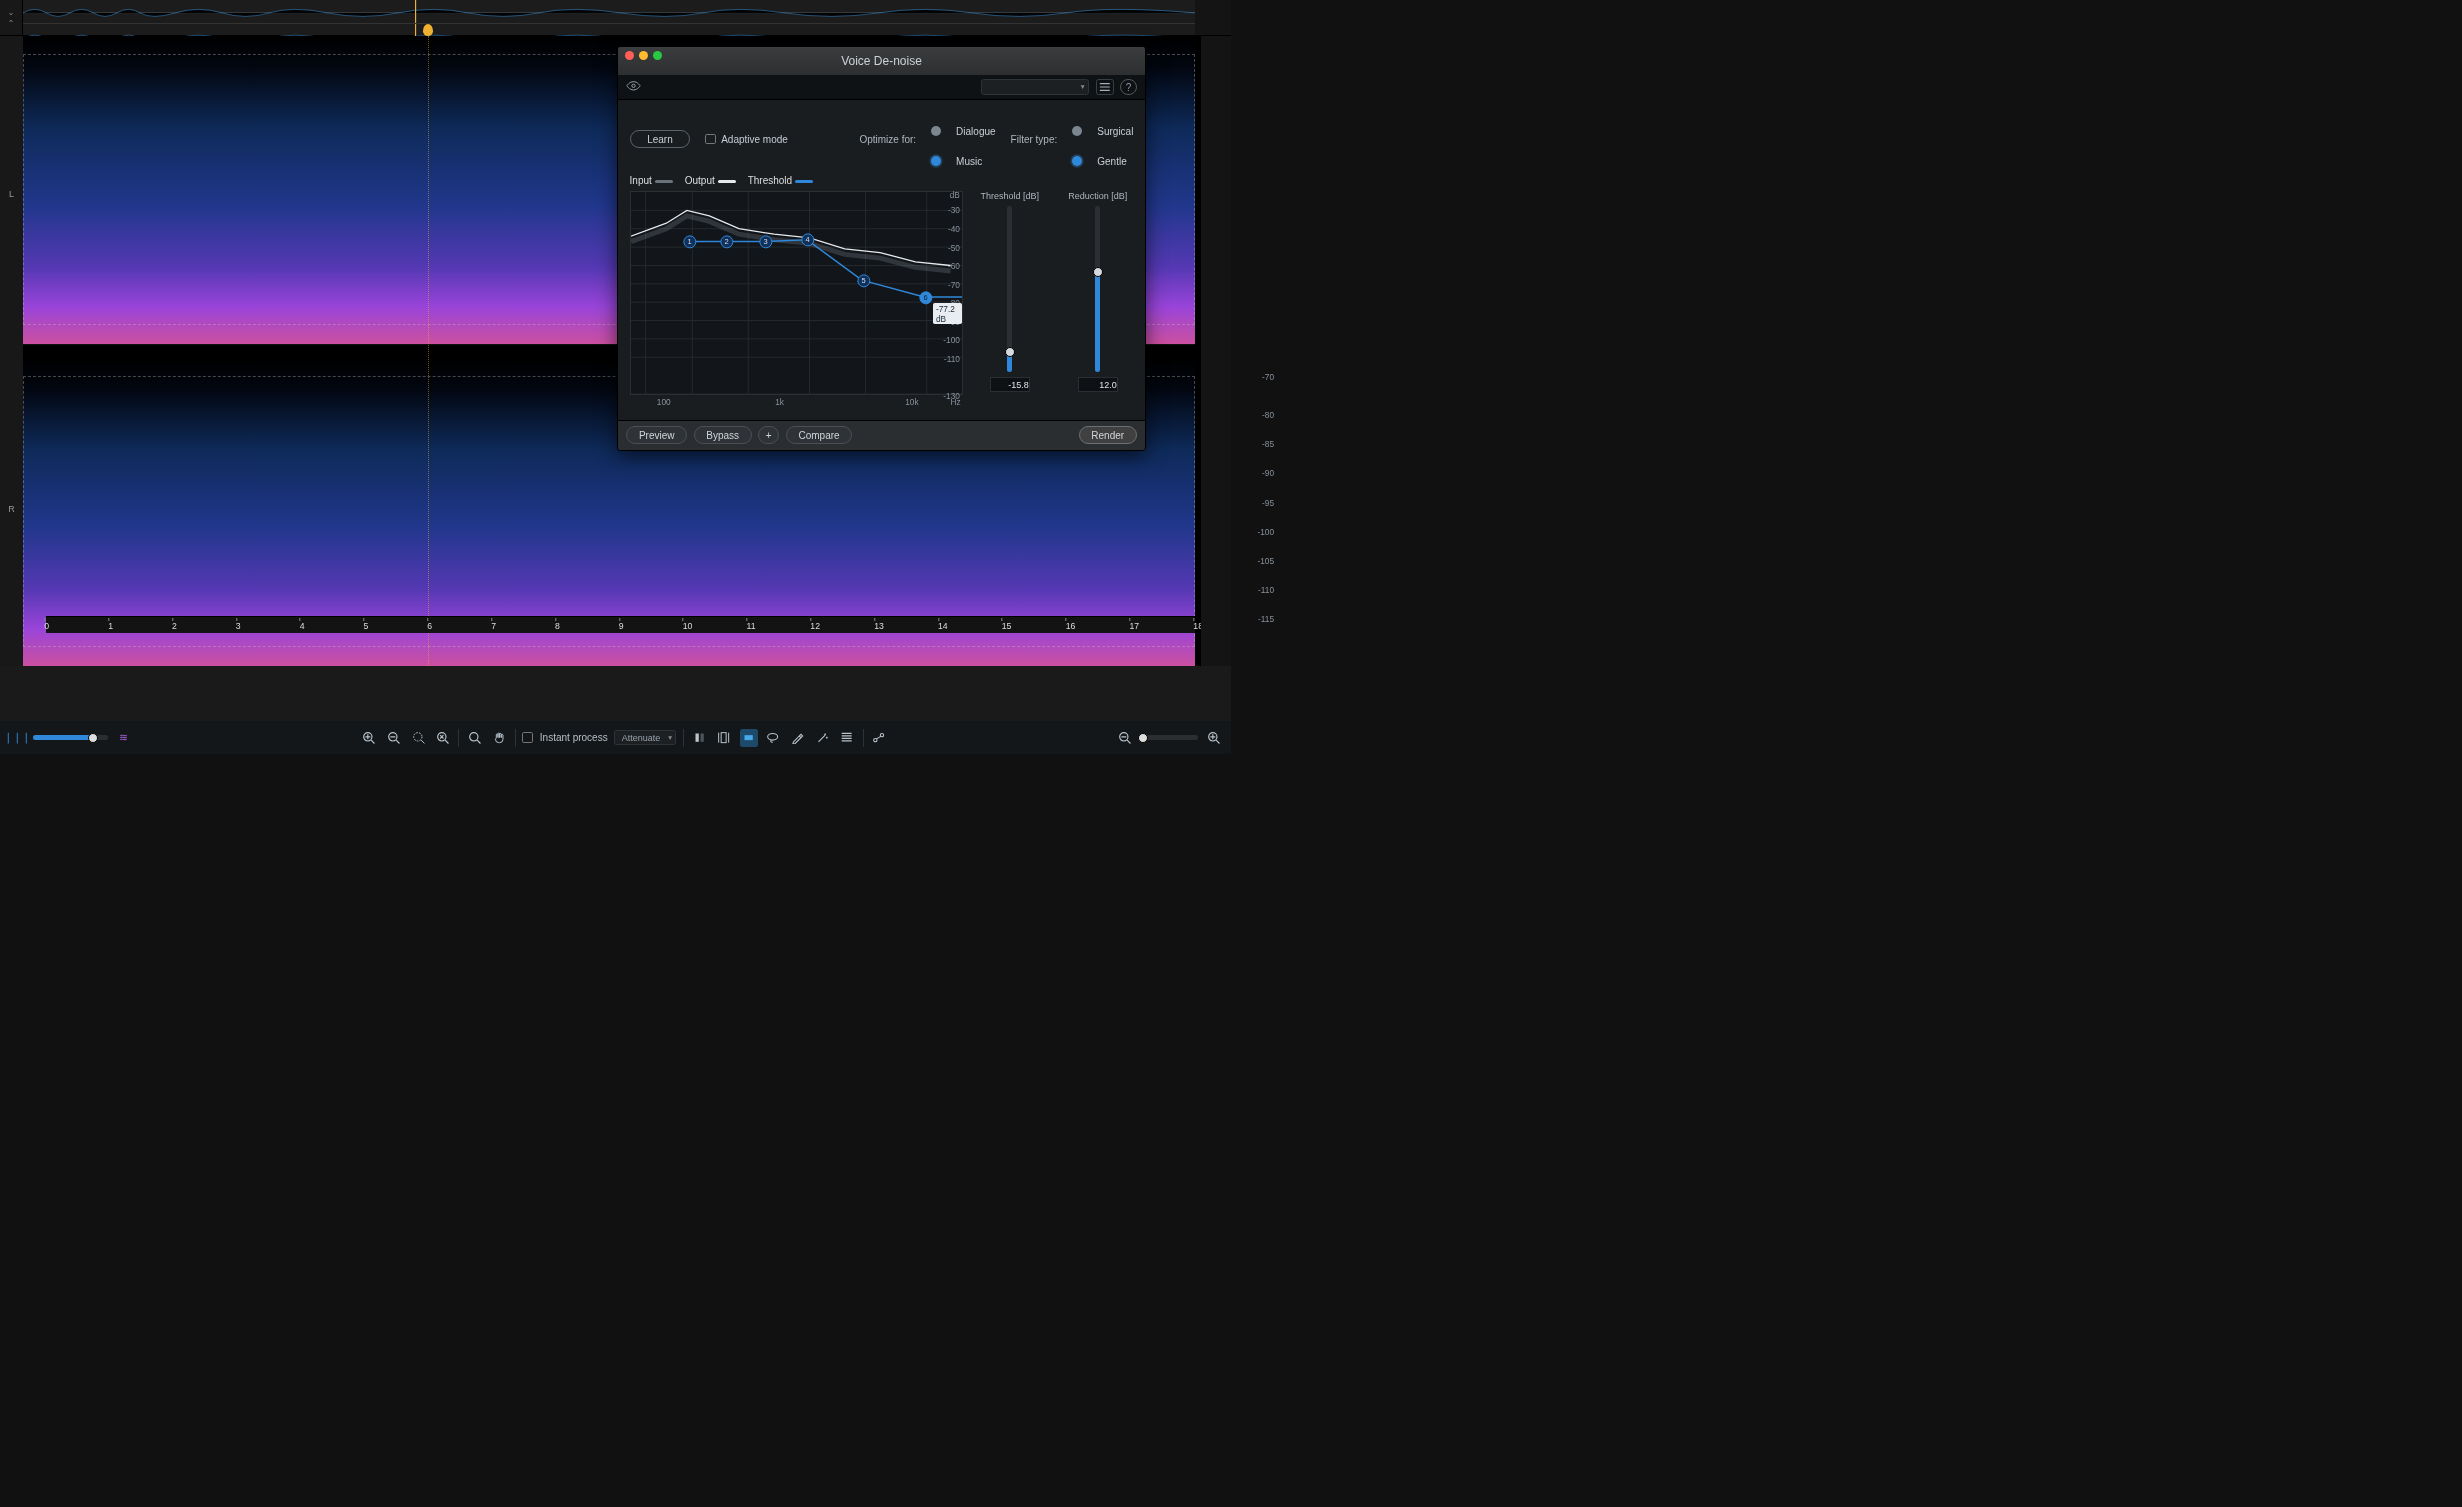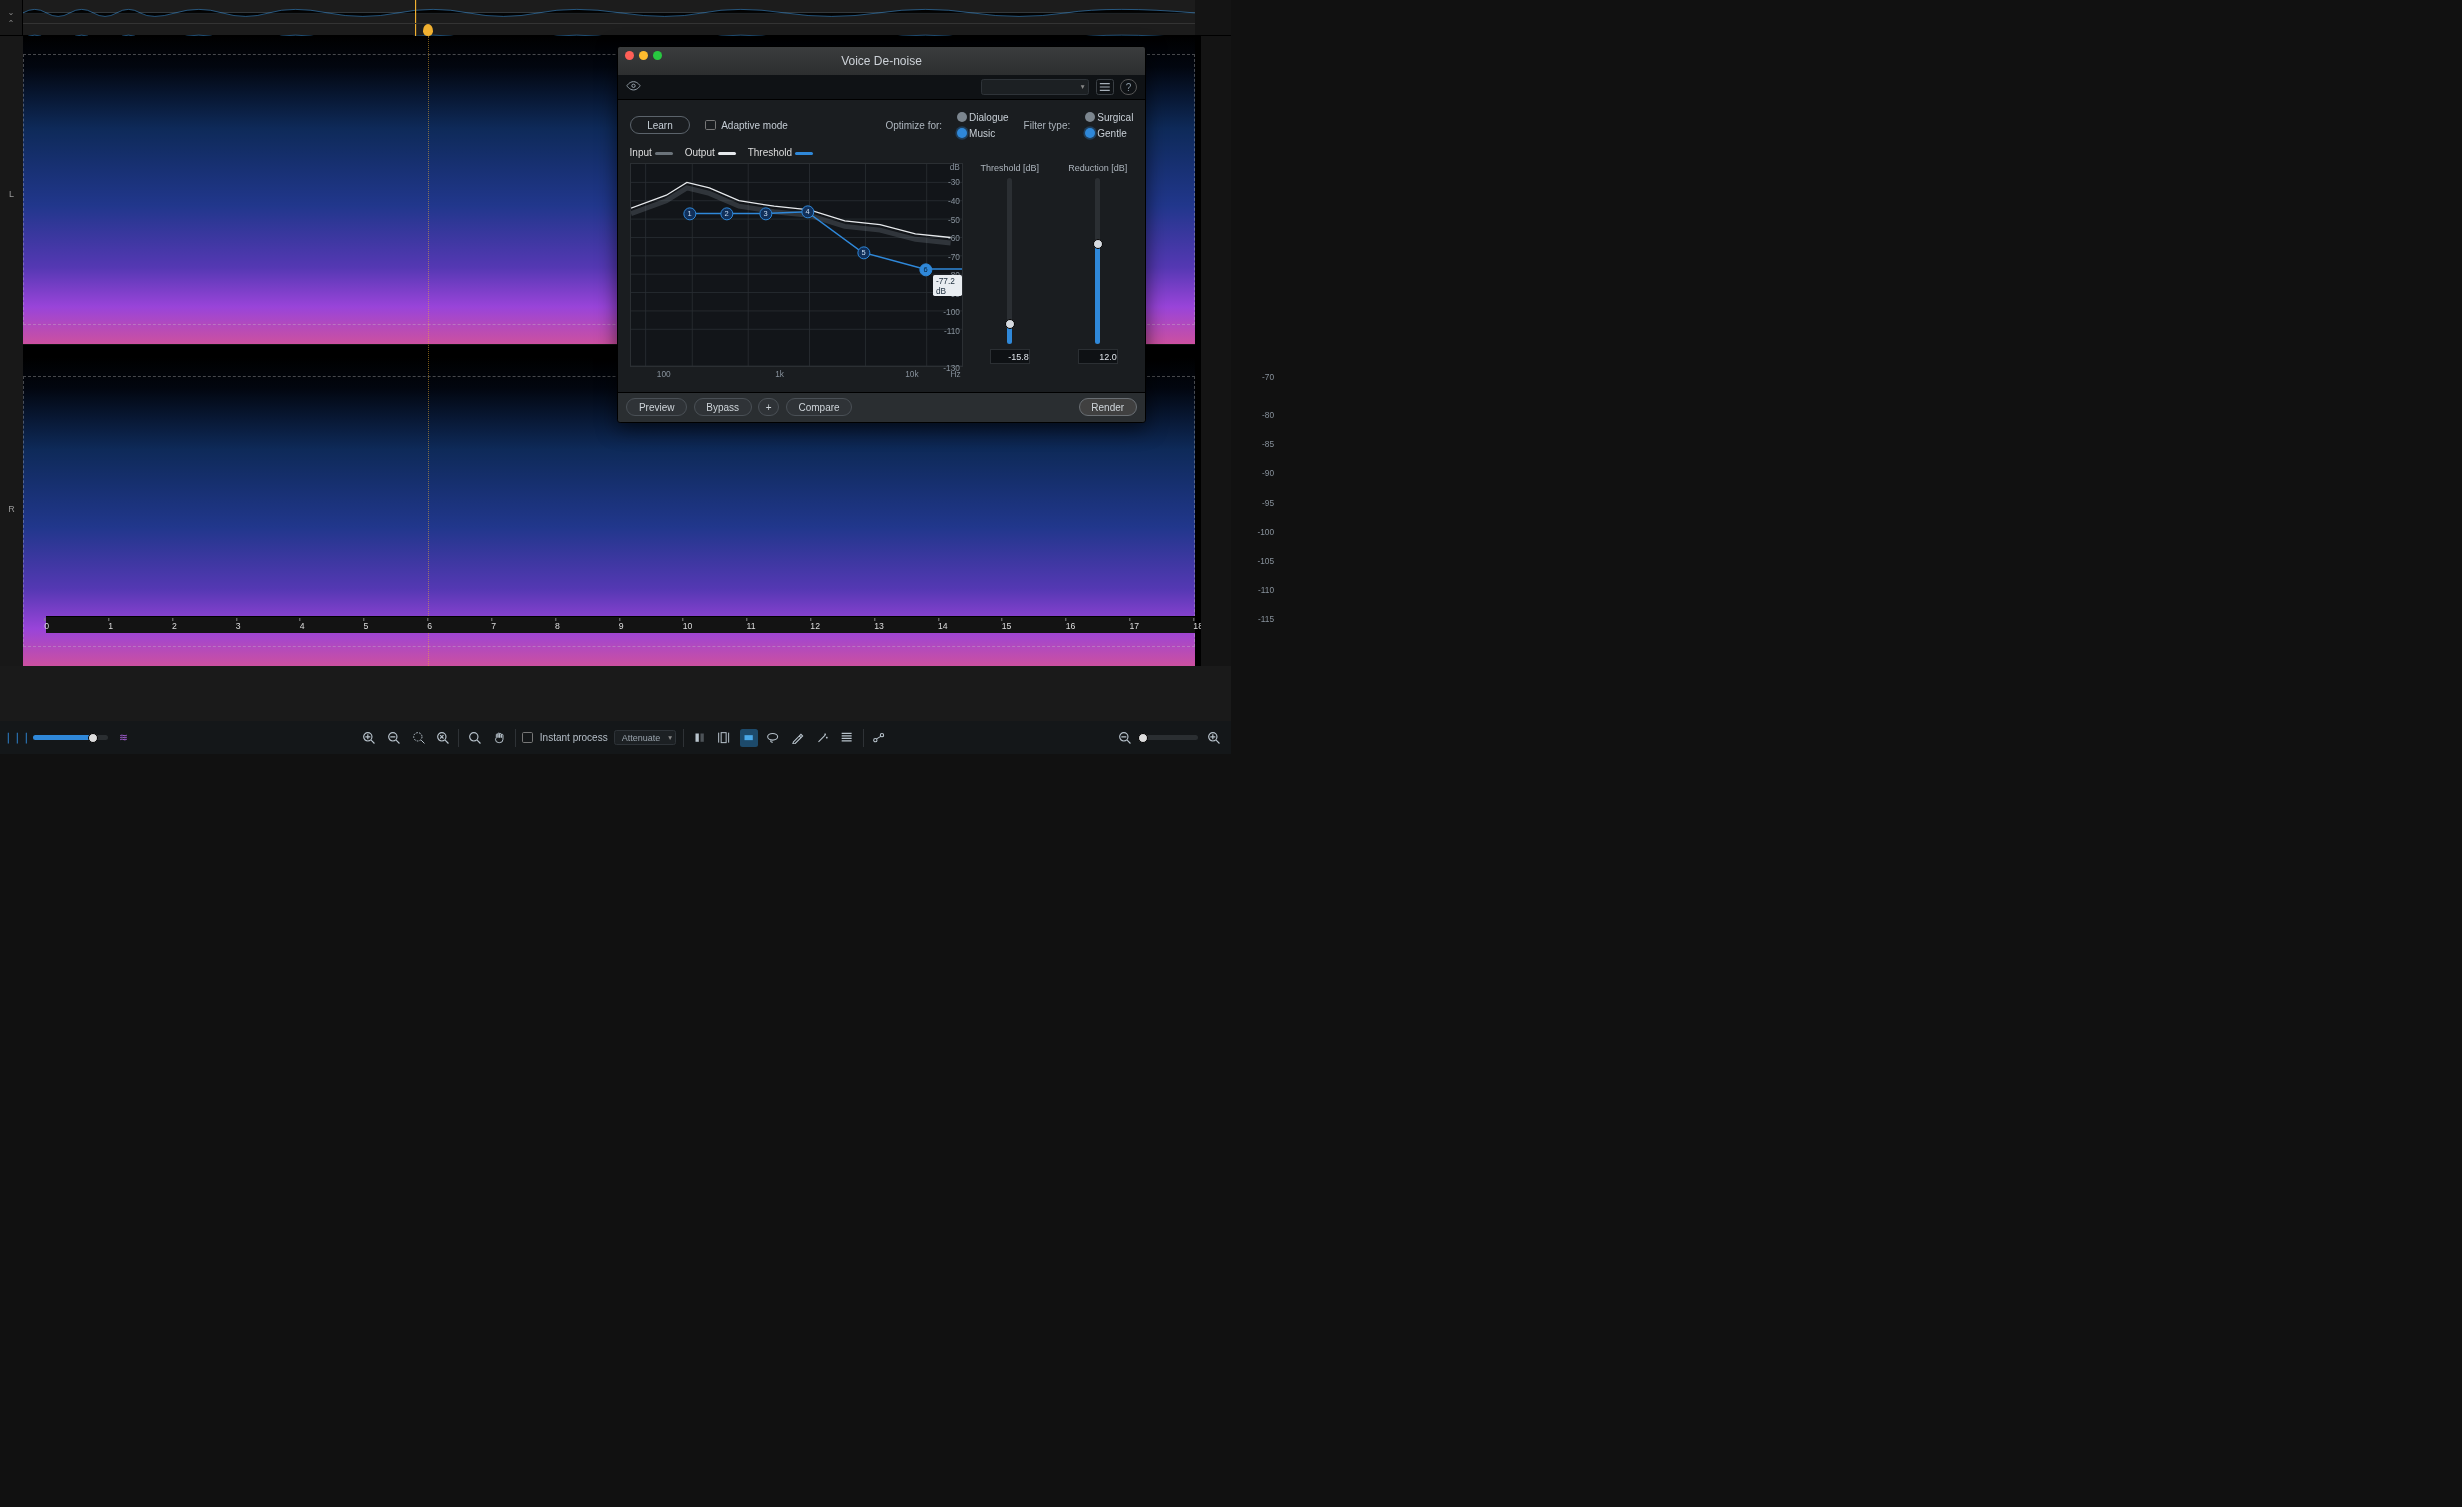--- a/index.html
+++ b/index.html
@@ -79,21 +79,21 @@
   .panel-toolbar .preset { flex:1; }
   .panel-toolbar .preset .dd { width:108px; float:right; }
   .panel-toolbar .menu { width:18px; height:16.6px; border:0.8px solid #3a3f44; border-radius:2.5px; display:flex; align-items:center; justify-content:center; }
   .panel-toolbar .help { width:16.6px; height:16.6px; border:0.8px solid #555; border-radius:50%; display:flex; align-items:center; justify-content:center; color:#8a98a3; font-size:10px; margin-left:auto; }
   .panel-body { padding:11.6px 11.6px 8.3px 11.6px; }
   .row1 { display:flex; align-items:center; gap:15px; margin-bottom:8.3px; }
   .learn { border:0.8px solid #5b636b; border-radius:10px; padding:2.5px 16.6px; color:#c8d0d8; font-size:10px; }
   .chk-wrap { display:flex; align-items:center; gap:5px; color:#c4ccd4; font-size:10px; }
   .row1 .spacer { flex:1; }
   .radioset { display:flex; flex-direction:column; gap:5px; font-size:10px; }
-  .radioset .opt { display:flex; align-items:center; gap:2px; }
+  .radioset .opt { display:flex; align-items:center; gap:15px;margin-top:14px; }
   .radio { width:10px; height:10px; border-radius:50%; background:#7c868f; display:inline-block; }
   .radio.on { background:#2f88d9; box-shadow:0 0 0 1.7px rgba(47,136,217,0.3); }
   .lbl { color:#adb5bd; font-size:10px; }
   .legend { display:flex; gap:11.6px; align-items:center; margin:3.3px 0 5px 0; font-size:10px; }
   .legend .swatch { width:18px; height:3.3px; border-radius:1.7px; display:inline-block; vertical-align:middle; margin-left:3.3px; }
   .sw-in { background:#6b737a; } .sw-out { background:#e6e9ec; } .sw-th { background:#2f88d9; }
 
   .graph-row { display:flex; gap:11.6px; }
   .graph { width:333px; height:204px; border:0.8px solid #2b2f33; position:relative; background:#121519; }
   .graph .grid line { stroke:#2a2e33; stroke-width:1; }

